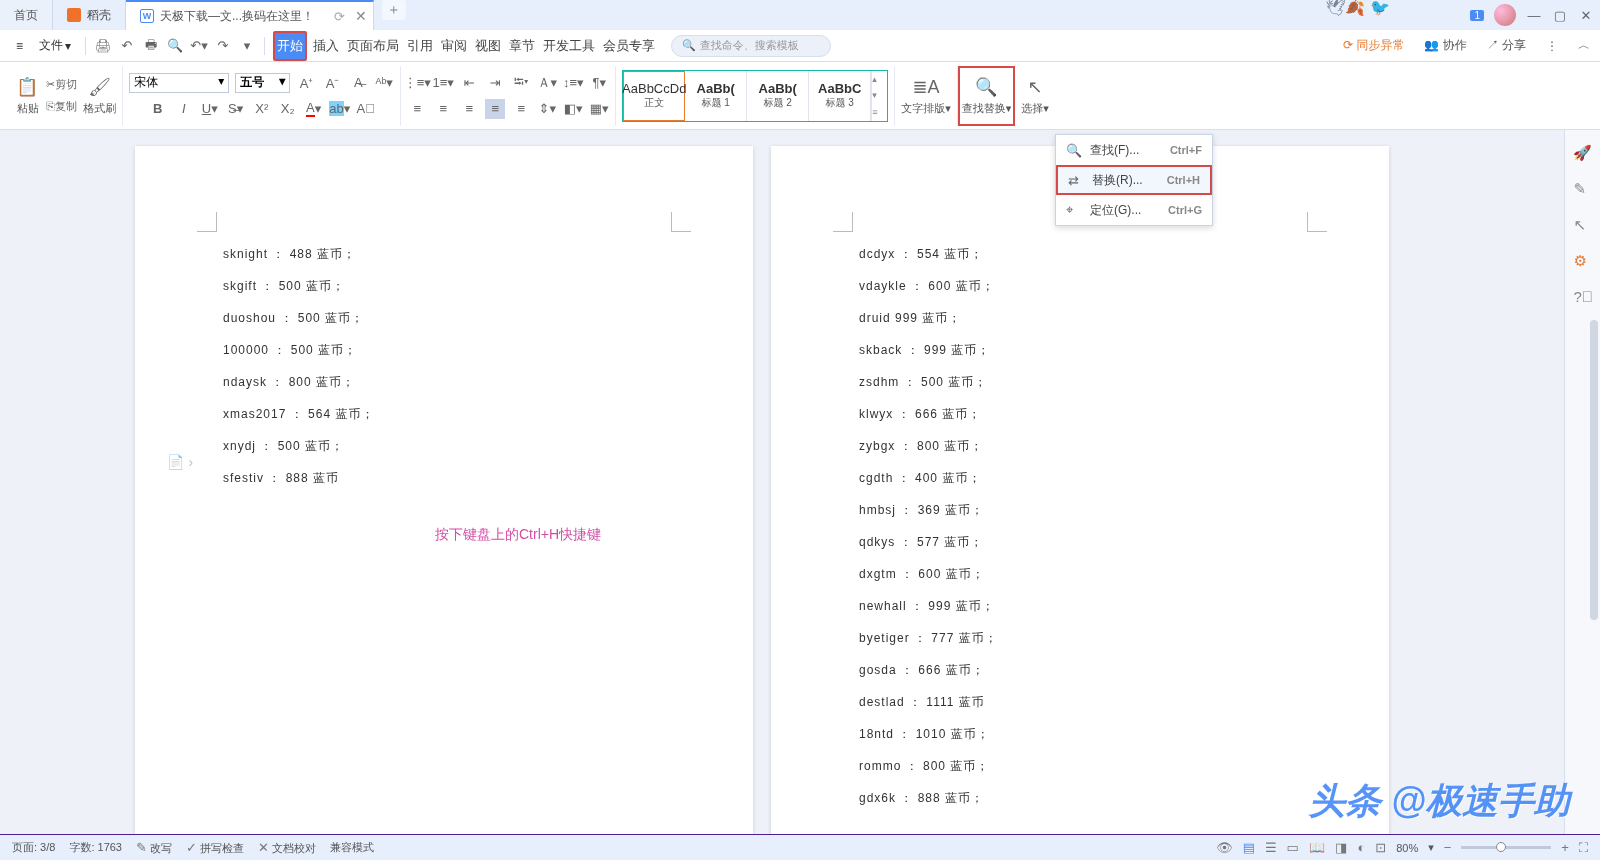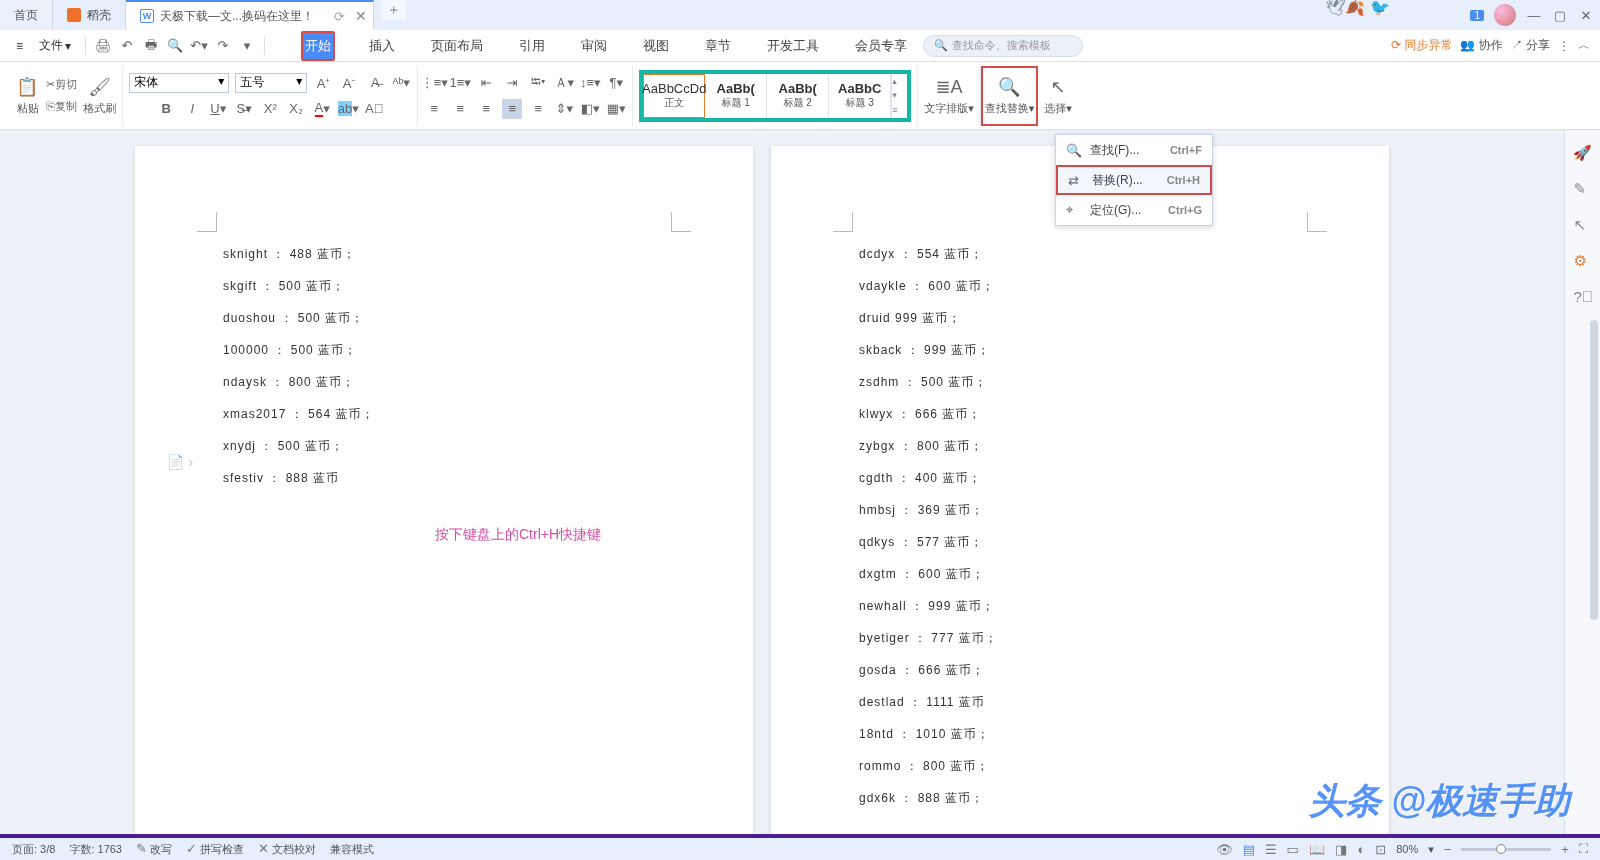--- a/index.html
+++ b/index.html
@@ -17,36 +17,36 @@
 .addtab { width:24px; height:20px; margin-left:8px; display:flex; align-items:center; justify-content:center; color:#888; font-size:14px; border-radius:3px; background:rgba(255,255,255,0.5); }
 .wincontrols { position:absolute; right:6px; top:0; display:flex; align-items:center; gap:10px; height:30px; }
 .wincontrols .badge { background:#4a8bf5; color:#fff; font-size:10px; padding:0 4px; border-radius:2px; }
 .wincontrols .avatar { width:22px; height:22px; border-radius:50%; background:radial-gradient(circle at 30% 30%,#fbd,#c77); }
 .wincontrols .ctl { width:16px; height:16px; font-size:13px; color:#666; display:flex; align-items:center; justify-content:center; }
 .menubar { height:32px; background:#fff; border-bottom:1px solid #d6dfed; display:flex; align-items:center; padding:0 10px; gap:4px; }
 .menubtn { font-size:12px; color:#333; padding:2px 6px; display:flex; align-items:center; gap:2px; }
 .menubar .sep { width:1px; height:18px; background:#d6dfed; margin:0 4px; }
 .qicons { display:flex; gap:6px; }
 .qicons span { width:18px; height:18px; font-size:13px; color:#666; display:flex; align-items:center; justify-content:center; }
-.ribbontab { font-size:13px; padding:4px 2px; color:#444;margin-left:28px; }
+.ribbontab { font-size:13px; padding:4px 2px; color:#444; }
 .ribbontab.active { background:#4a8bf5; color:#fff; border-radius:2px; border:2px solid #d84a4a; }
 .searchbox { margin-left:10px; width:160px; height:22px; background:#ecf0f8; border:1px solid #d6dfed; border-radius:11px; font-size:11px; color:#999; padding:0 10px; display:flex; align-items:center; gap:4px; }
-.rightmenu { margin-left:auto; display:flex; gap:8px; align-items:center; font-size:12px; color:#555; }
+.rightmenu { margin-left:auto; display:flex; gap:20px; align-items:center; font-size:12px; color:#555; }
 .rightmenu .sync { color:#e67a2e; }
 .ribbon { height:68px; background:#fff; border-bottom:1px solid #d6dfed; display:flex; align-items:center; padding:0 10px; }
 .rgroup { display:flex; flex-direction:column; align-items:center; justify-content:center; height:60px; padding:0 6px; border-right:1px solid #e6ebf3; }
 .rgroup.last { border-right:none; }
 .rgroup .toprow, .rgroup .botrow { display:flex; gap:6px; align-items:center; }
 .sbtn { width:20px; height:20px; font-size:13px; color:#666; display:flex; align-items:center; justify-content:center; }
 .sbtn.lbl { width:auto; font-size:11px; color:#666; }
 .bigbtn { display:flex; flex-direction:column; align-items:center; font-size:11px; color:#555; gap:2px; }
 .bigbtn .iconbox { width:24px; height:24px; font-size:18px; color:#666; display:flex; align-items:center; justify-content:center; }
 .fcombo { width:100px; height:20px; border:1px solid #c0c9d9; font-size:12px; padding:0 4px; display:flex; align-items:flex-start; justify-content:space-between; }
-.fcombo.sz { width:72px; }
-.stylebox { display:flex; border:4px solid #14b8a6; height:52px; }
+.fcombo.sz { width:55px;font-weight:bold; }
+.stylebox { display:flex; border:1px solid #14b8a6; height:52px; }
 .styleitem { width:62px; display:flex; flex-direction:column; align-items:center; justify-content:center; font-size:10px; color:#555; border-right:1px solid #e0e4ec; }
 .styleitem .sample { font-size:13px; color:#333; font-family:Arial; }
 .styleitem.active { border:1px solid #e67a2e; }
 .stylescroll { width:16px; display:flex; flex-direction:column; justify-content:space-around; font-size:9px; color:#888; border-left:1px solid #e0e4ec; }
 .findgroup { border:2px solid #d84a4a; padding:2px; }
 .dropdown { position:absolute; left:1055px; top:134px; width:158px; background:#fff; border:1px solid #c9d3e3; box-shadow:0 2px 6px rgba(0,0,0,0.15); z-index:20; }
 .dditem { display:flex; align-items:center; height:30px; padding:0 10px; font-size:12px; color:#444; gap:8px; }
 .dditem.hl { border:2px solid #d84a4a; background:#f2f6fd; }
 .dditem .sc { margin-left:auto; color:#888; font-size:11px;font-weight:bold; }
 .dditem .ddico { width:16px; font-size:13px; color:#666; }
@@ -55,21 +55,21 @@
 .corner { position:absolute; width:20px; height:20px; }
 .corner.tl { left:62px; top:66px; border-left:1px solid #bbb; border-top:1px solid #bbb; transform:rotate(180deg);}
 .corner.tr { right:62px; top:66px; border-right:1px solid #bbb; border-top:1px solid #bbb; transform:rotate(180deg);}
 .doclines { position:absolute; left:88px; top:92px; font-size:12px; color:#333; line-height:32px; font-family:SimSun,monospace; letter-spacing:1px; }
 .doclines div { white-space:pre; }
 .annot { position:absolute; left:300px; top:380px; color:#d34da6; font-size:14px; }
 .pagemark { position:absolute; left:32px; top:308px; font-size:14px; color:#b9c3d3; display:flex; gap:4px; }
 .sidebar { position:absolute; right:0; top:130px; bottom:26px; width:36px; background:#f6f8fc; border-left:1px solid #d6dfed; display:flex; flex-direction:column; align-items:center; padding-top:14px; gap:18px; }
 .sidebar .sbico { width:18px; height:18px; font-size:15px; color:#888; }
 .sidebar .scrollthumb { position:absolute; right:2px; top:190px; width:8px; height:300px; background:#d0d6e2; border-radius:4px; }
-.statusbar { position:absolute; bottom:0; left:0; right:0; height:26px; background:#e7effc; border-top:4px solid #4c1d95; display:flex; align-items:center; font-size:11px; color:#555; padding:4px 12px; gap:14px; }
+.statusbar { position:absolute; bottom:0; left:0; right:0; height:26px; background:#e7effc; border-top:1px solid #4c1d95; display:flex; align-items:center; font-size:11px; color:#555; padding:4px 12px; gap:14px; }
 .statusbar .sico { font-size:13px; color:#777; }
 .statusbar .right { margin-left:auto; display:flex; gap:10px; align-items:center; }
 .zoomtrack { width:90px; height:3px; background:#c0c9d9; position:relative; }
 .zoomtrack .knob { position:absolute; left:35px; top:-4px; width:10px; height:10px; background:#fff; border:1px solid #888; border-radius:50%; }
 .watermark { position:absolute; right:30px; bottom:34px; font-size:36px; font-weight:800; font-style:italic; color:#3b82f6; text-shadow:1px 1px 0 #fff; opacity:0.85; z-index:30; }
 .paraactive { background:#c9d4e8; padding:1px 2px; }
 .highlight-red { border:2px solid #d84a4a !important; }
 .decor { position:absolute; right:210px; top:-2px; font-size:16px; color:#7a8596; }
 </style>
 </head>

